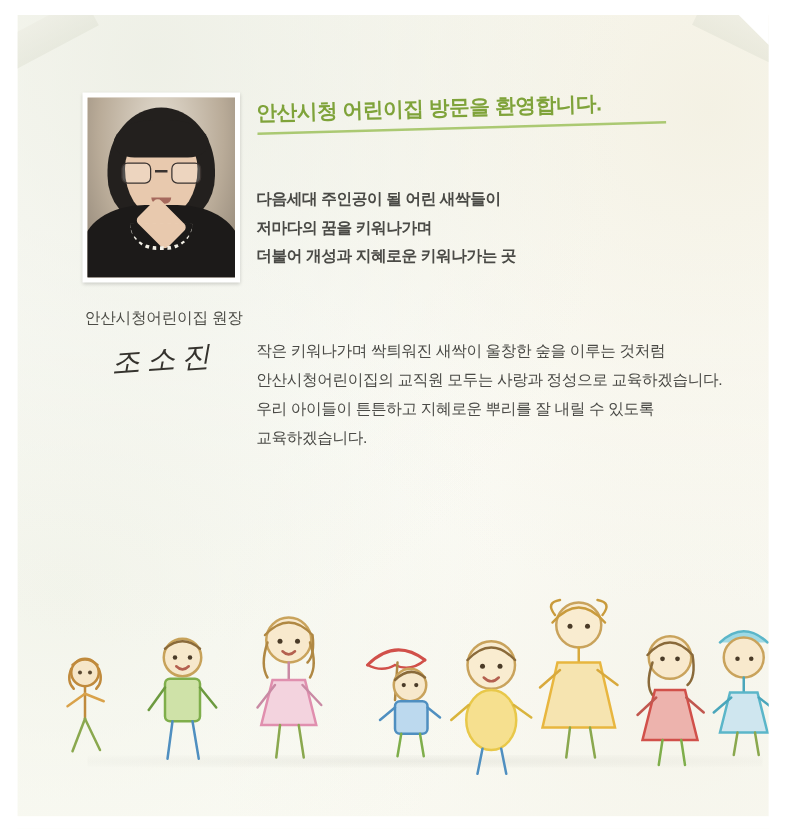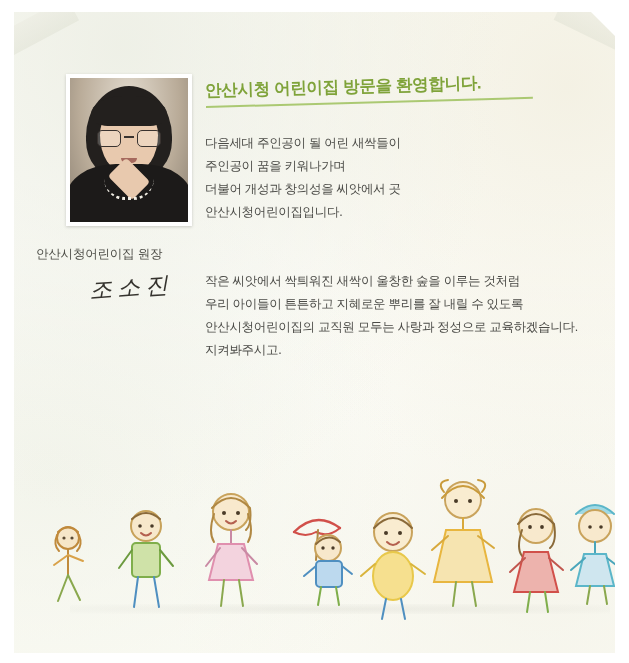--- a/index.html
+++ b/index.html
@@ -166,21 +166,21 @@
     margin-left: -25px;
     border-bottom: 3px dotted #f2efe6;
     border-radius: 0 0 26px 26px;
   }
 
   .photo-caption {
     position: absolute;
     left: 36px;
     top: 246px;
     width: 190px;
-    text-align: left;
+    text-align: center;
     font-size: 12.5px;
     color: #4c4c46;
     letter-spacing: -0.2px;
   }
   .signature {
     position: absolute;
     left: 56px;
     top: 272px;
     width: 150px;
     text-align: center;
@@ -216,21 +216,21 @@
     opacity: 0.85;
   }
 
   .para {
     position: absolute;
     color: #4a4a46;
     font-size: 12.5px;
     line-height: 23px;
     letter-spacing: -0.3px;
   }
-  .para-1 { left: 205px; top: 132px; width: 340px; }
+  .para-1 { left: 205px; top: 148px; width: 340px; font-weight: bold; }
   .para-2 { left: 205px; top: 270px; width: 400px; }
 
   .para div { white-space: nowrap; }
 
   
   .drawings {
     position: absolute;
     left: 30px;
     top: 470px;
     width: 570px;
@@ -279,30 +279,29 @@
 
   <div class="photo-caption">안산시청어린이집 원장</div>
 
   <div class="signature">조소진</div>
 
   <div class="headline">안산시청 어린이집 방문을 환영합니다.</div>
   <div class="headline-underline"></div>
 
   <div class="para para-1">
     <div>다음세대 주인공이 될 어린 새싹들이</div>
-    <div>주인공이 꿈을 키워나가며</div>
-    <div>더불어 개성과 창의성을 씨앗에서 곳</div>
-    <div>안산시청어린이집입니다.</div>
+    <div>저마다의 꿈을 키워나가며</div>
+    <div>더불어 개성과 지혜로운 키워나가는 곳</div>
   </div>
 
   <div class="para para-2">
-    <div>작은 씨앗에서 싹틔워진 새싹이 울창한 숲을 이루는 것처럼</div>
+    <div>작은 키워나가며 싹틔워진 새싹이 울창한 숲을 이루는 것처럼</div>
+    <div>안산시청어린이집의 교직원 모두는 사랑과 정성으로 교육하겠습니다.</div>
     <div>우리 아이들이 튼튼하고 지혜로운 뿌리를 잘 내릴 수 있도록</div>
-    <div>안산시청어린이집의 교직원 모두는 사랑과 정성으로 교육하겠습니다.</div>
-    <div>지켜봐주시고.</div>
+    <div>교육하겠습니다.</div>
   </div>
 
   <div class="drawings">
     <div class="ground-shadow"></div>
 
     <div class="kid" style="left:8px;bottom:18px;">
       <svg width="66" height="90" viewBox="0 0 66 90">
         <g fill="none" stroke="#c08a3c" stroke-width="2" stroke-linecap="round">
           <circle cx="30" cy="16" r="11" fill="#f6e6c8"></circle>
           <path d="M20 10 q10 -9 20 0"></path>

